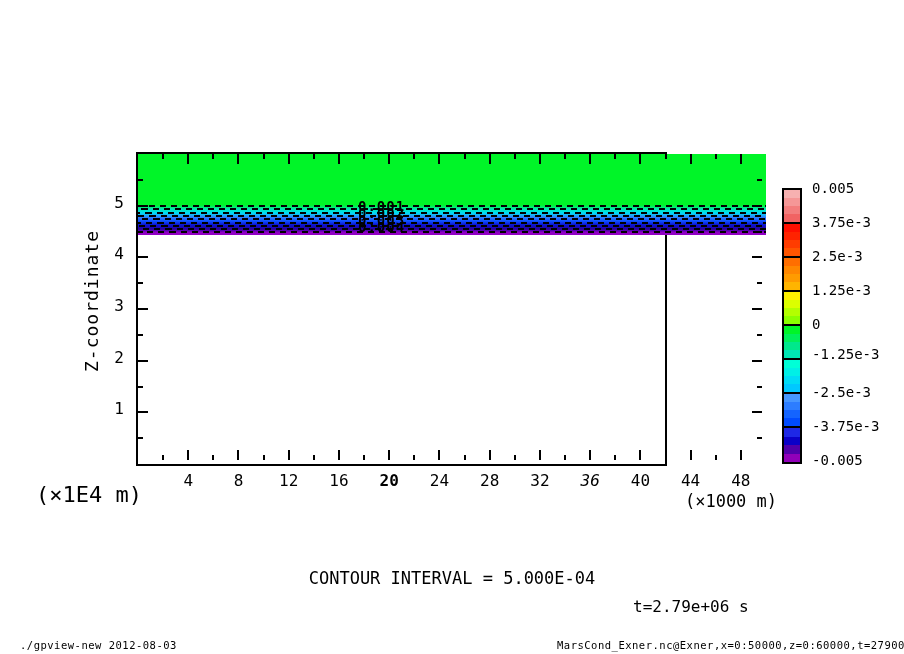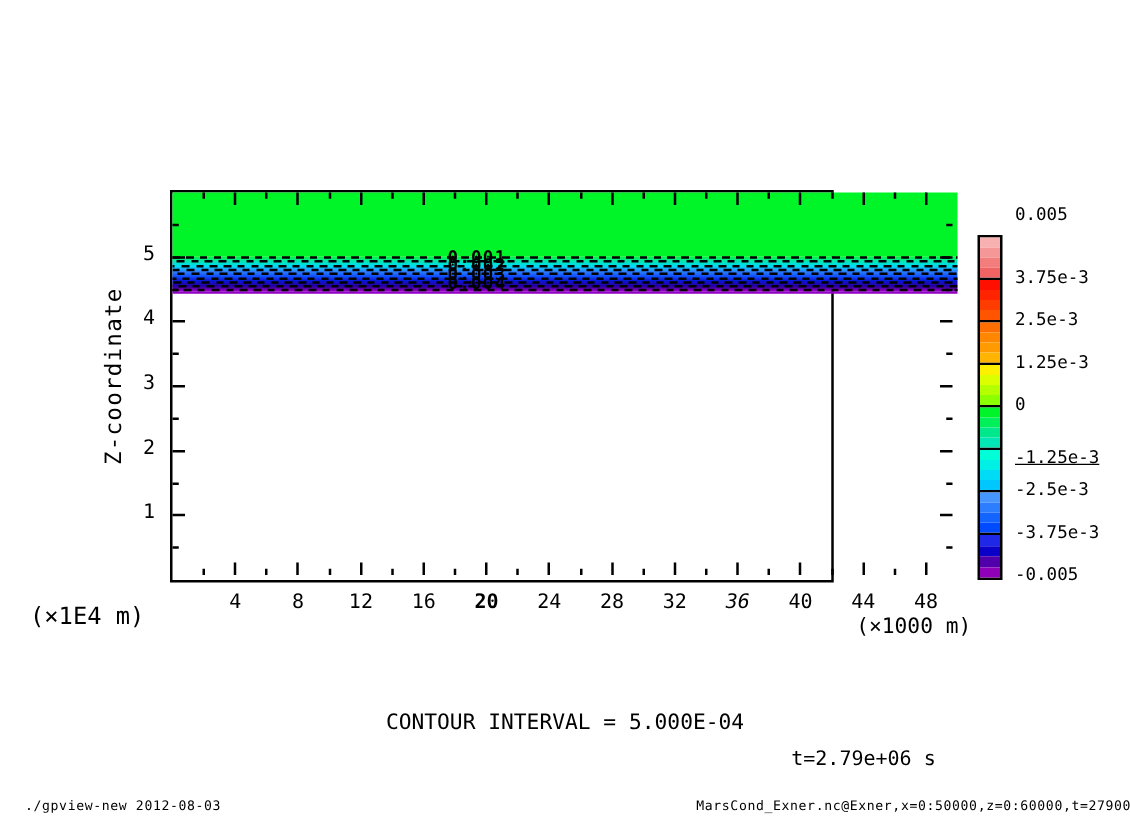--- a/index.html
+++ b/index.html
@@ -14,21 +14,21 @@
   .band-bottom{position:absolute;left:0;top:79px;width:628px;height:2px;background:#9100c3;}
   .dashline{position:absolute;left:0;width:628px;height:2px;
             background:repeating-linear-gradient(90deg,#000 0px,#000 6px,transparent 6px,transparent 11px);}
   .ctr-label{position:absolute;font-size:14px;font-weight:bold;letter-spacing:1px;line-height:11px;}
   .tick{position:absolute;background:#000;}
   .xtick-label{position:absolute;width:40px;text-align:center;font-size:16px;top:471px;}
   .ztick-label{position:absolute;width:34px;text-align:right;font-size:16px;left:90px;}
   .ylabel-wrap{left:-34px;top:291px;width:250px;height:20px;transform:rotate(-90deg);
                text-align:center;font-size:18px;letter-spacing:1px;}
   .xlabel{left:335px;top:519px;width:300px;text-align:center;font-size:20px;letter-spacing:6px;}
-  .yunit{left:24px;top:482px;font-size:19px;text-align:right;}
+  .yunit{left:36px;top:482px;font-size:22px;text-align:right;}
   .xunit{left:631px;top:491px;width:200px;text-align:center;font-size:17px;}
   .cbar{left:782px;top:188px;width:20px;height:276px;border:2px solid #000;box-sizing:border-box;}
   .cbar-box{width:16px;height:34px;border-bottom:2px solid #000;box-sizing:border-box;}
   .cbar-box:last-child{border-bottom:none;}
   .cbar-strip{width:100%;height:25%;}
   .cbar-label{position:absolute;left:812px;font-size:14px;line-height:16px;}
   .contour-note{left:152px;top:568px;width:600px;text-align:center;font-size:17px;}
   .time-note{left:633px;top:597px;font-size:16px;}
   .footer{top:639px;font-size:10.5px;letter-spacing:0.5px;}
   .footer-left{left:20px;}
@@ -207,26 +207,26 @@
         <div class="cbar-strip" style="background: rgb(0, 75, 255);"></div>
       </div>
       <div class="cbar-box">
         <div class="cbar-strip" style="background: rgb(30, 40, 230);"></div>
         <div class="cbar-strip" style="background: rgb(10, 0, 200);"></div>
         <div class="cbar-strip" style="background: rgb(80, 0, 170);"></div>
         <div class="cbar-strip" style="background: rgb(145, 0, 185);"></div>
       </div>
     </div>
   <div id="colorbar-labels">
-      <div class="cbar-label" style="top: 164px;">0.005</div>
+      <div class="cbar-label" style="top: 180px;">0.005</div>
       <div class="cbar-label" style="top: 214px;">3.75e-3</div>
       <div class="cbar-label" style="top: 248px;">2.5e-3</div>
       <div class="cbar-label" style="top: 282px;">1.25e-3</div>
       <div class="cbar-label" style="top: 316px;">0</div>
-      <div class="cbar-label" style="top: 358px; text-decoration: underline;">-1.25e-3</div>
+      <div class="cbar-label" style="top: 346px;">-1.25e-3</div>
       <div class="cbar-label" style="top: 384px;">-2.5e-3</div>
       <div class="cbar-label" style="top: 418px;">-3.75e-3</div>
       <div class="cbar-label" style="top: 452px;">-0.005</div>
     </div>
 
   <div class="abs contour-note">CONTOUR INTERVAL = 5.000E-04</div>
   <div class="abs time-note">t=2.79e+06 s</div>
 
   <div class="abs footer footer-left">./gpview-new  2012-08-03</div>
   <div class="abs footer footer-right">MarsCond_Exner.nc@Exner,x=0:50000,z=0:60000,t=2790000</div>

